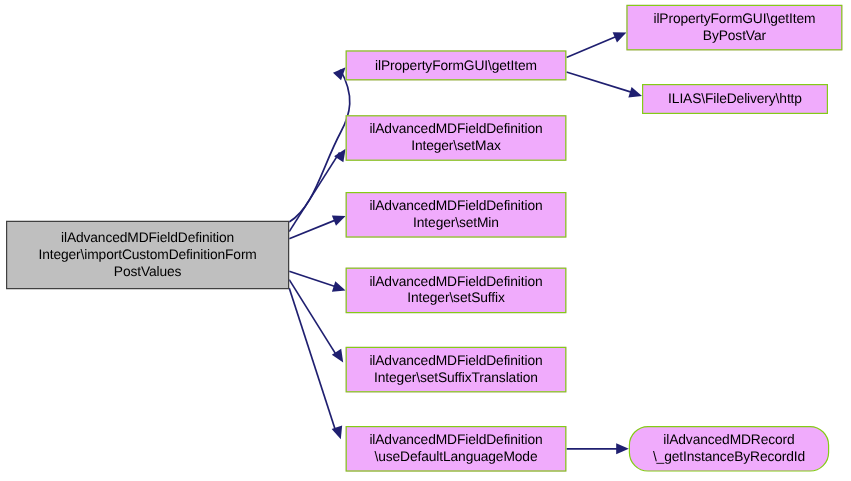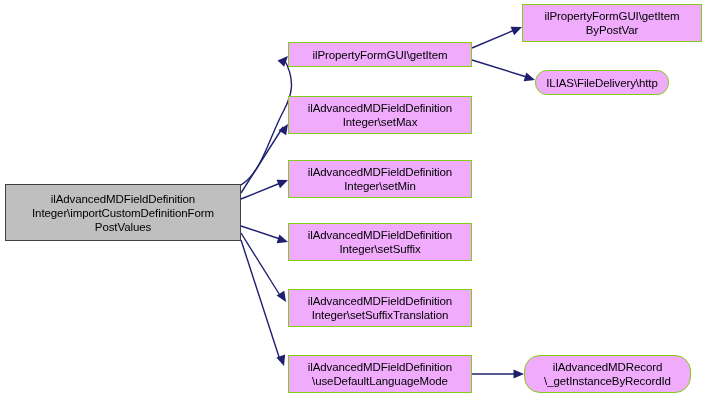--- a/index.html
+++ b/index.html
@@ -74,21 +74,21 @@
       <path d="M472,374 L519,374" fill="none" stroke="#1f1f70" stroke-width="1.4"></path>
       <polygon points="0,-4.6 0,4.6 10.5,0" fill="#1f1f70" transform="translate(524,374) rotate(0) translate(-10.5,0)"></polygon>
     </svg>
   <div id="node-layer">
       <div class="node root" style="left: 5px; top: 184px; width: 236px; height: 57px;"><span class="node-label">ilAdvancedMDFieldDefinition
 Integer\importCustomDefinitionForm
 PostValues</span></div>
       <div class="node" style="left: 288px; top: 42px; width: 184px; height: 25px;"><span class="node-label">ilPropertyFormGUI\getItem</span></div>
       <div class="node" style="left: 522px; top: 4px; width: 180px; height: 38px;"><span class="node-label">ilPropertyFormGUI\getItem
 ByPostVar</span></div>
-      <div class="node" style="left: 535px; top: 70px; width: 134px; height: 25px; border-radius: 12px;"><span class="node-label">ILIAS\FileDelivery\http</span></div>
+      <div class="node" style="left: 535px; top: 70px; width: 155px; height: 25px;"><span class="node-label">ILIAS\FileDelivery\http</span></div>
       <div class="node" style="left: 288px; top: 96px; width: 184px; height: 38px;"><span class="node-label">ilAdvancedMDFieldDefinition
 Integer\setMax</span></div>
       <div class="node" style="left: 288px; top: 160px; width: 184px; height: 38px;"><span class="node-label">ilAdvancedMDFieldDefinition
 Integer\setMin</span></div>
       <div class="node" style="left: 288px; top: 223px; width: 184px; height: 38px;"><span class="node-label">ilAdvancedMDFieldDefinition
 Integer\setSuffix</span></div>
       <div class="node" style="left: 288px; top: 289px; width: 184px; height: 38px;"><span class="node-label">ilAdvancedMDFieldDefinition
 Integer\setSuffixTranslation</span></div>
       <div class="node" style="left: 288px; top: 355px; width: 184px; height: 38px;"><span class="node-label">ilAdvancedMDFieldDefinition
 \useDefaultLanguageMode</span></div>

